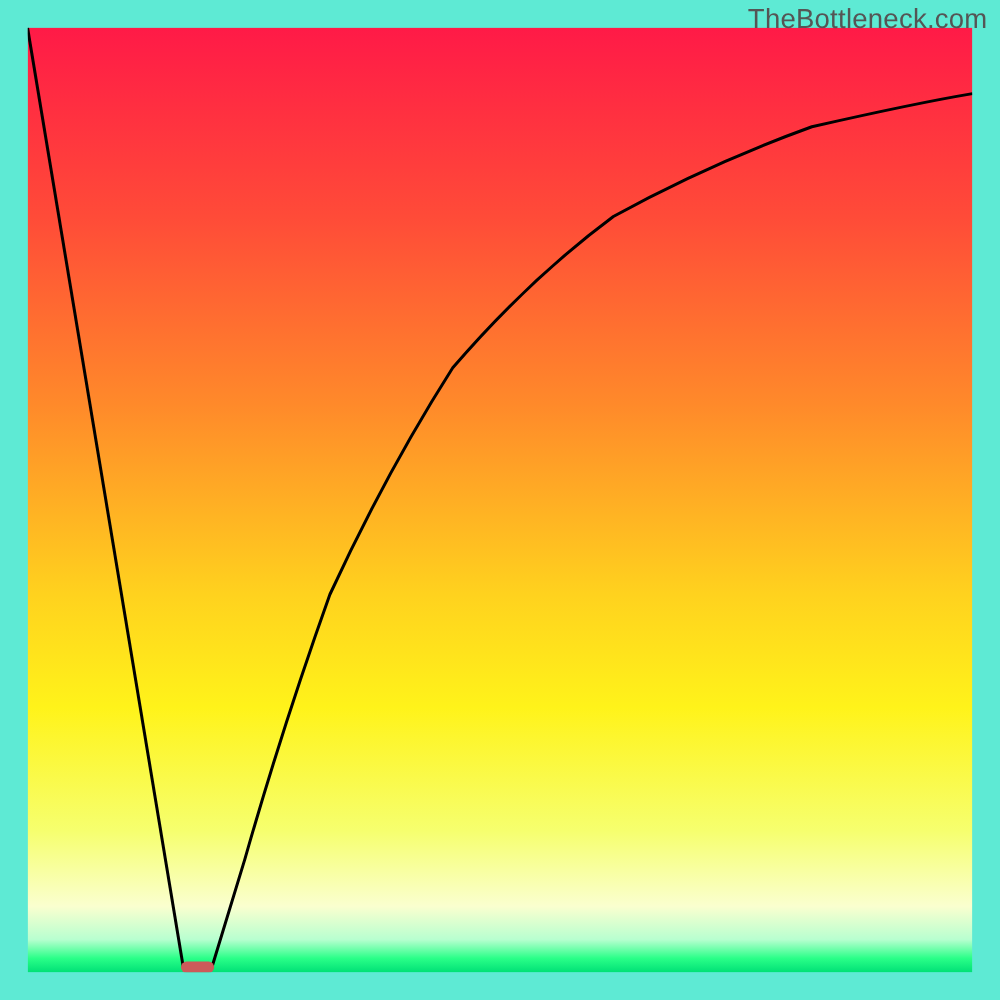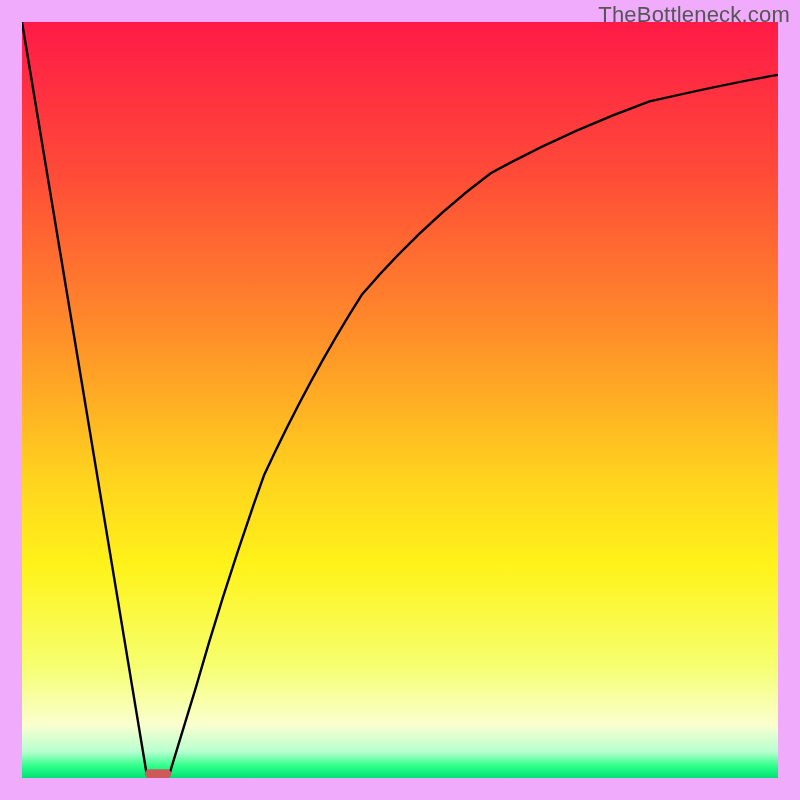--- a/index.html
+++ b/index.html
@@ -7,21 +7,21 @@
     padding: 0;
     width: 800px;
     height: 800px;
     overflow: hidden;
     font-family: Arial, Helvetica, sans-serif;
   }
   .frame {
     position: relative;
     width: 800px;
     height: 800px;
-    background: #f0abfc;
+    background: #5eead4;
     box-sizing: border-box;
   }
   .plot-area {
     position: absolute;
     left: 22px;
     top: 22px;
     width: 756px;
     height: 756px;
     overflow: hidden;
   }

